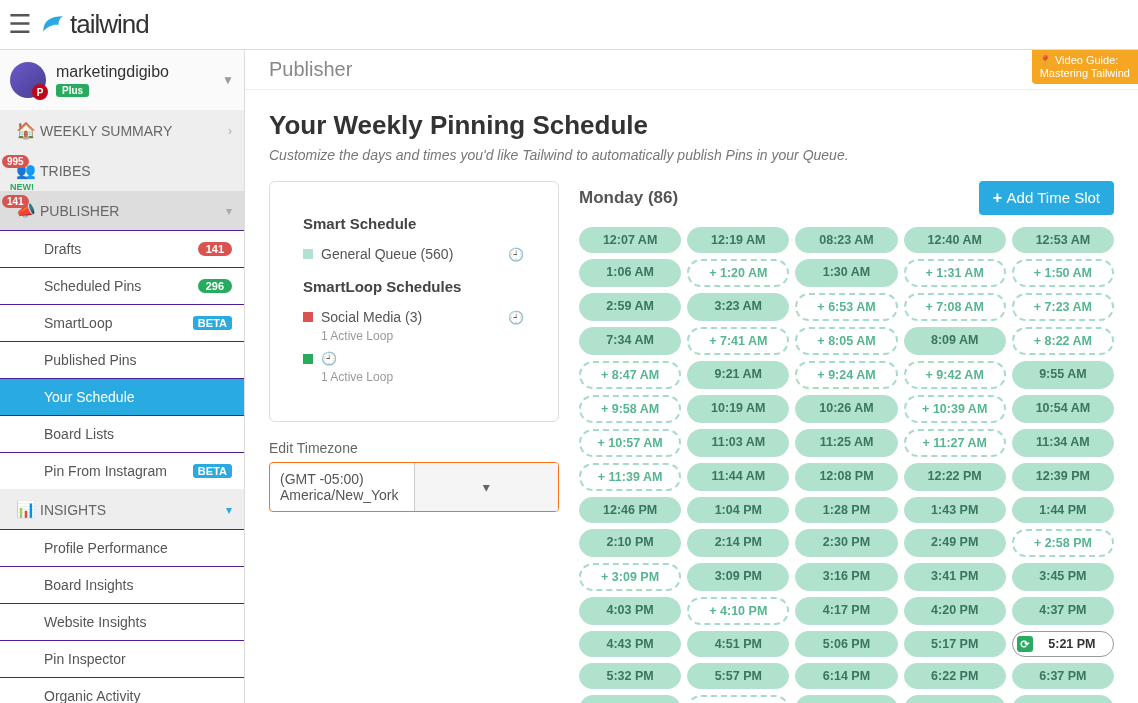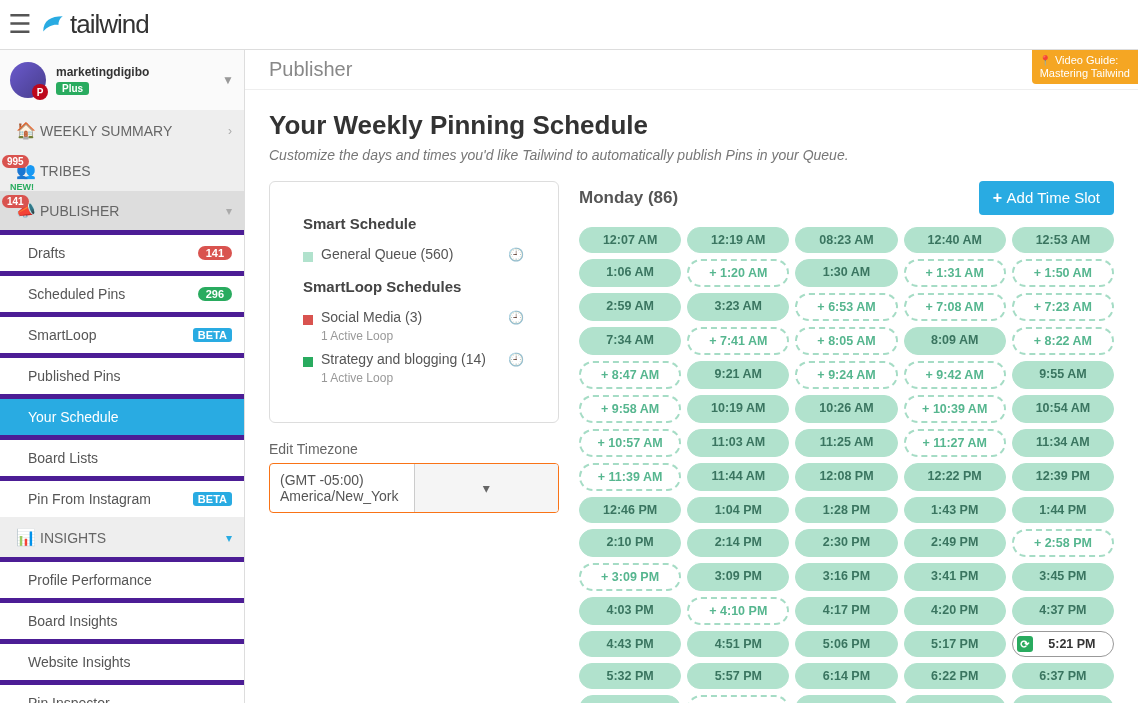--- a/index.html
+++ b/index.html
@@ -7,26 +7,26 @@
 .topbar{height:50px;display:flex;align-items:center;border-bottom:1px solid #ddd;background:#fff}
 .hamburger{width:40px;text-align:center;font-size:26px;color:#555;cursor:pointer}
 .logo{display:flex;align-items:center;font-size:26px;color:#333;letter-spacing:-1px}
 .logo svg{margin-right:4px}
 .main{display:flex;height:653px}
 .sidebar{width:245px;background:#fafafa;border-right:1px solid #ddd;overflow-y:auto;font-size:14px}
 .user{display:flex;align-items:center;padding:12px 10px;position:relative}
 .avatar{width:36px;height:36px;border-radius:50%;background:linear-gradient(135deg,#6a5acd,#483d8b);position:relative}
 .pin-badge{position:absolute;bottom:-2px;right:-2px;width:16px;height:16px;border-radius:50%;background:#bd081c;color:#fff;font-size:10px;display:flex;align-items:center;justify-content:center;font-weight:bold}
 .userinfo{flex:1;margin-left:10px}
-.username{font-size:12px;color:#333;font-weight:700}
+.username{font-size:16px;color:#333;font-weight:400}
 .plus{display:inline-block;background:#29ab5f;color:#fff;font-size:10px;padding:1px 6px;border-radius:3px;margin-top:2px;font-weight:bold}
 .caret{color:#999;font-size:12px}
 .navrow{display:flex;align-items:center;padding:10px 12px;border-top:1px solid #eee;cursor:pointer;color:#555;position:relative}
 .navrow.section{background:#eee;font-weight:500;color:#666}
-.navrow.sub{padding-left:28px;background:#fff;border-top:5px solid #4c1d95}
+.navrow.sub{padding-left:44px;background:#fff;border-top:1px solid #4c1d95}
 .navrow.active{background:#29abe2;color:#fff}
 .navrow .ico{width:28px;text-align:center;font-size:16px;color:#888}
 .navrow .lbl{flex:1}
 .navrow .rt{font-size:12px;color:#aaa}
 .badge{font-size:11px;padding:1px 8px;border-radius:10px;color:#fff;font-weight:bold}
 .badge.red{background:#d9534f}
 .badge.green{background:#29ab5f}
 .badge.beta{background:#29abe2;border-radius:3px;padding:1px 5px}
 .count-badge{position:absolute;left:2px;top:4px;background:#d9534f;color:#fff;font-size:10px;padding:1px 5px;border-radius:8px;font-weight:bold;z-index:2}
 .newtxt{position:absolute;left:10px;bottom:-2px;font-size:9px;color:#29ab5f;font-weight:bold}
@@ -34,21 +34,21 @@
 .vg{position:absolute;top:0;right:0;background:#f5a623;color:#fff;font-size:11px;padding:4px 8px;border-bottom-left-radius:4px;line-height:1.2;text-align:left}
 .vg::before{content:"📍 ";font-size:10px}
 .pghdr{padding:8px 24px;font-size:20px;color:#888;font-weight:500;border-bottom:1px solid #eee}
 .inner{padding:20px 24px}
 .h1{font-size:26px;font-weight:bold;color:#333;margin-bottom:6px}
 .subt{font-style:italic;color:#777;font-size:14px;margin-bottom:18px}
 .cols{display:flex;gap:20px}
 .leftcol{width:290px}
 .card{border:1px solid #ddd;border-radius:6px;padding:33px;background:#fff}
 .card h3{font-size:15px;font-weight:bold;margin-bottom:10px}
-.qrow{display:flex;align-items:flex-end;padding:4px 0;font-size:14px;color:#555}
+.qrow{display:flex;align-items:center;padding:4px 0;font-size:14px;color:#555}
 .sq{width:10px;height:10px;margin-right:8px;flex-shrink:0}
 .clock{color:#bbb;font-size:13px}
 .sub2{font-size:12px;color:#999;margin-left:18px;margin-bottom:4px}
 .tzlbl{font-size:14px;color:#666;margin:18px 0 6px}
 .tzsel{width:100%;display:flex;border:1px solid #f97316;border-radius:4px;overflow:hidden}
 .tzsel span{flex:1;padding:8px 10px;font-size:14px;color:#555}
 .tzsel .dd{width:30px;border-left:1px solid #ccc;display:flex;align-items:center;justify-content:center;color:#666;background:#f5f5f5}
 .rightcol{flex:1}
 .dayhdr{display:flex;align-items:center;margin-bottom:12px}
 .dayname{font-size:17px;font-weight:bold;color:#555;flex:1}
@@ -171,21 +171,20 @@
             <h3 style="margin-top:12px">SmartLoop Schedules</h3>
             <div id="loops">
                 <div class="qrow">
                   <span class="sq" style="background:#d9534f"></span>
                   <span style="flex:1">Social Media (3)</span>
                   <span class="clock">🕘</span>
                 </div>
                 <div class="sub2">1 Active Loop</div>
                 <div class="qrow">
                   <span class="sq" style="background:#29ab5f"></span>
-                  <span style="flex:1">Strategy and blogging (14)</span>
                   <span class="clock">🕘</span>
                 </div>
                 <div class="sub2">1 Active Loop</div>
               </div>
           </div>
           <div class="tzlbl">Edit Timezone</div>
           <div class="tzsel">
               <span>(GMT -05:00) America/New_York</span>
               <span class="dd">▾</span>
             </div>

